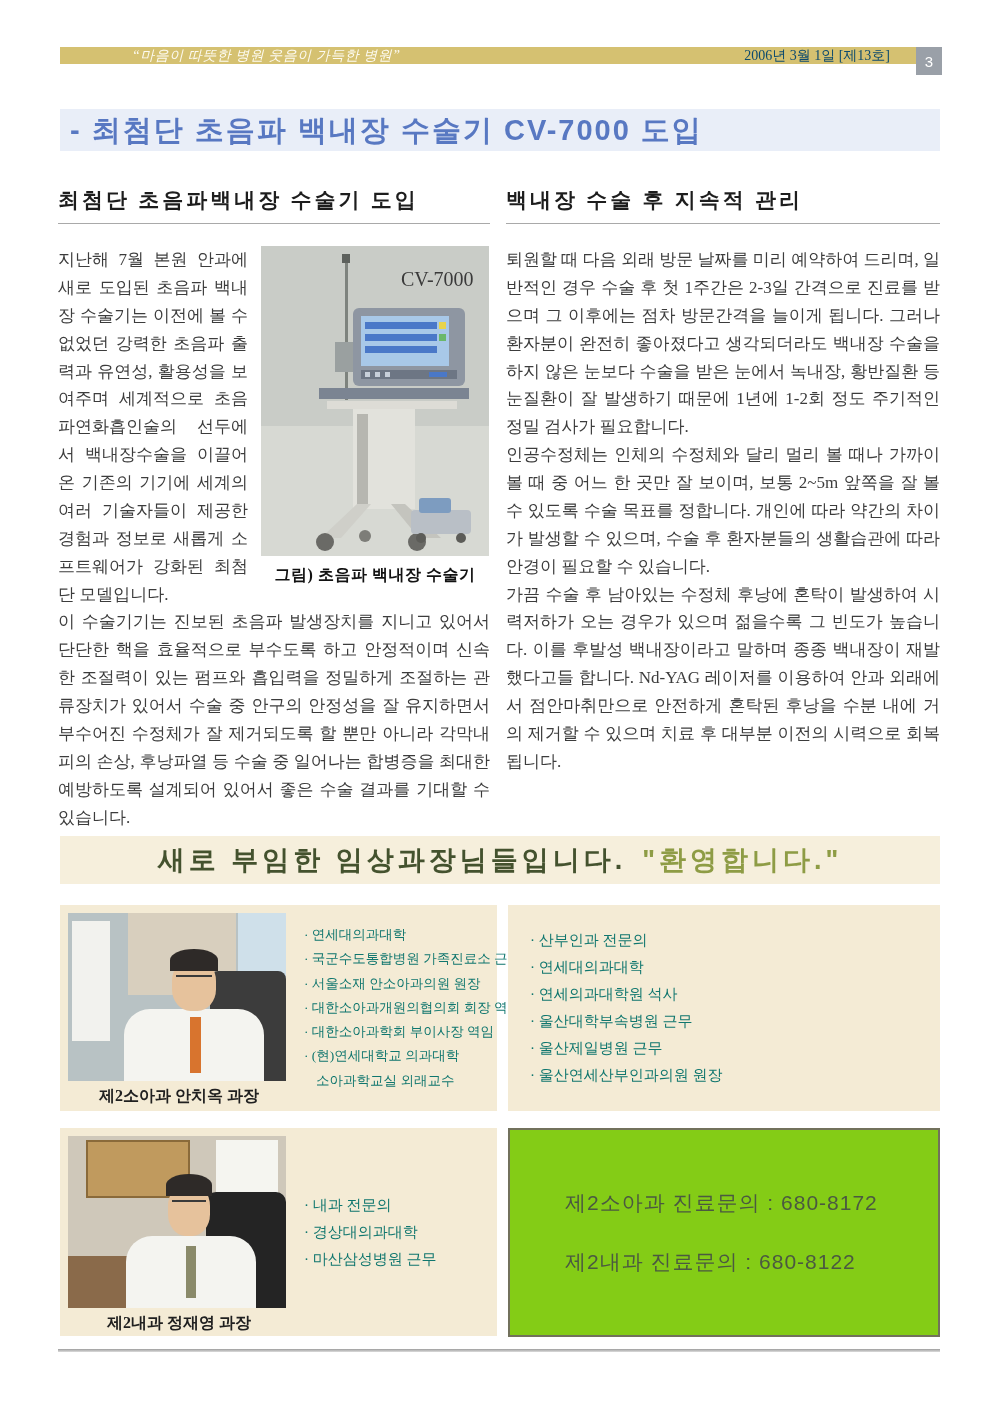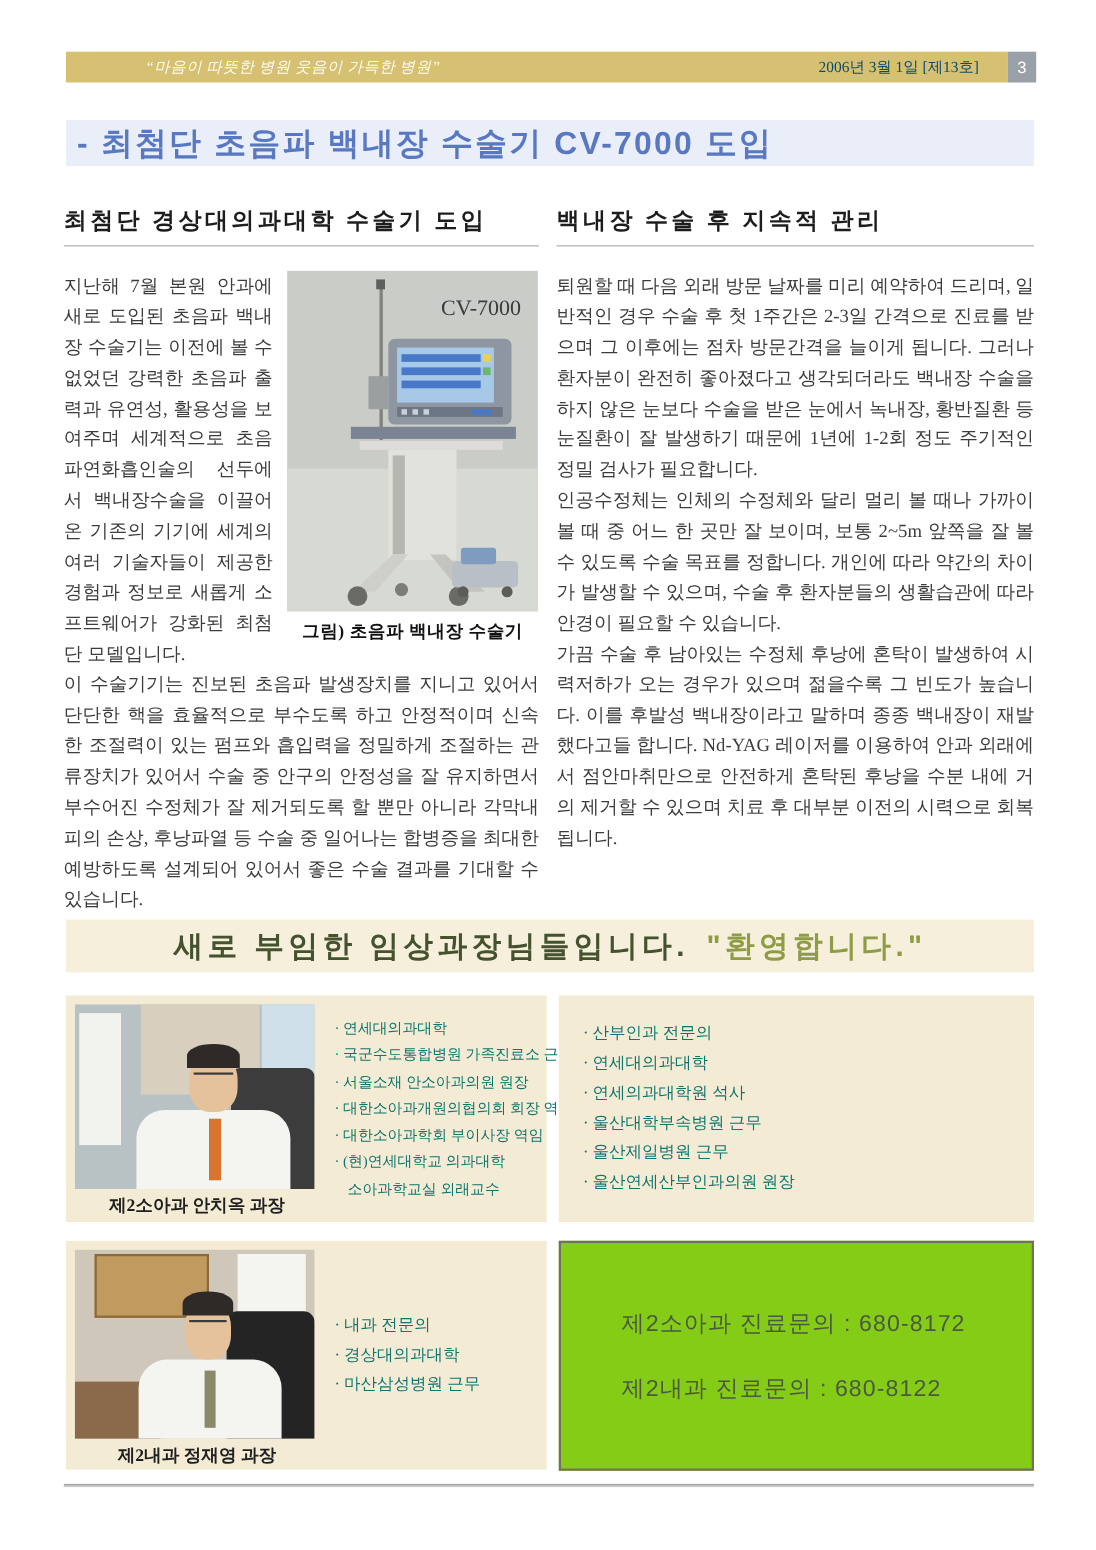--- a/index.html
+++ b/index.html
@@ -3,21 +3,21 @@
 <meta charset="utf-8">
 <style>
   * { margin:0; padding:0; box-sizing:border-box; }
   body {
     width:996px; height:1409px; position:relative;
     background:#ffffff; overflow:hidden;
     font-family:"Liberation Serif", serif;
   }
   
   .header-bar {
-    position:absolute; left:60px; top:47px; width:856px; height:28px;
+    position:absolute; left:60px; top:47px; width:856px; height:17px;
     background:#d5c171; display:flex; align-items:center; justify-content:space-between;
   }
   .header-slogan { color:#fdfbf2; font-style:italic; font-size:14px; padding-left:72px; letter-spacing:0.5px; }
   .header-date   { color:#0c4a6e; font-size:14px; padding-right:26px; }
   .page-num {
     position:absolute; left:916px; top:47px; width:26px; height:28px;
     background:#9aa0a8; color:#ffffff; font-size:15px;
     display:flex; align-items:center; justify-content:center;
     font-family:"Liberation Sans", sans-serif;
   }
@@ -95,21 +95,21 @@
   <span class="header-slogan">“마음이 따뜻한 병원 웃음이 가득한 병원”</span>
   <span class="header-date">2006년 3월 1일 [제13호]</span>
 </div>
 <div class="page-num">3</div>
 
 <div class="title-banner">
   <span class="title-text">- 최첨단 초음파 백내장 수술기 CV-7000 도입</span>
 </div>
 
 <div class="col-left">
-  <div class="col-heading">최첨단 경상대의과대학 수술기 도입</div>
+  <div class="col-heading">최첨단 초음파백내장 수술기 도입</div>
   <div class="body-text">
     <div class="figure-float">
       <div class="machine-photo">
         <svg width="228" height="310" viewBox="0 0 228 310">
           <rect x="0" y="0" width="228" height="310" fill="#c9ccc7"></rect>
           <rect x="0" y="180" width="228" height="130" fill="#d7d9d3"></rect>
 
           <rect x="84" y="14" width="3" height="140" fill="#7e837e"></rect>
           <rect x="81" y="8" width="8" height="9" fill="#5d615d"></rect>
           <rect x="74" y="96" width="18" height="30" fill="#9aa0a0"></rect>

